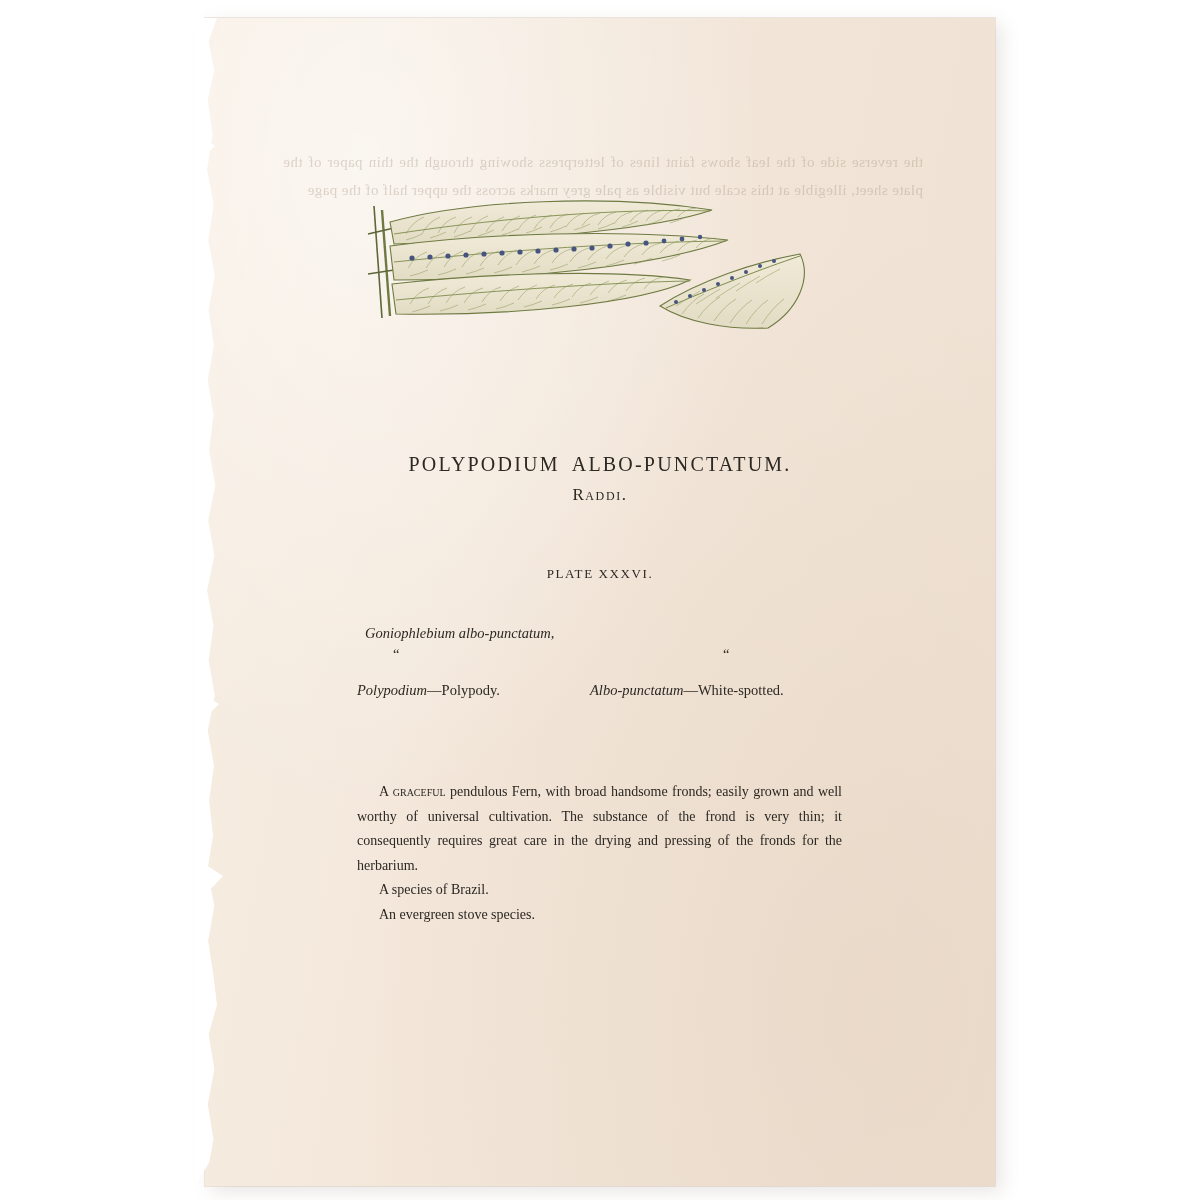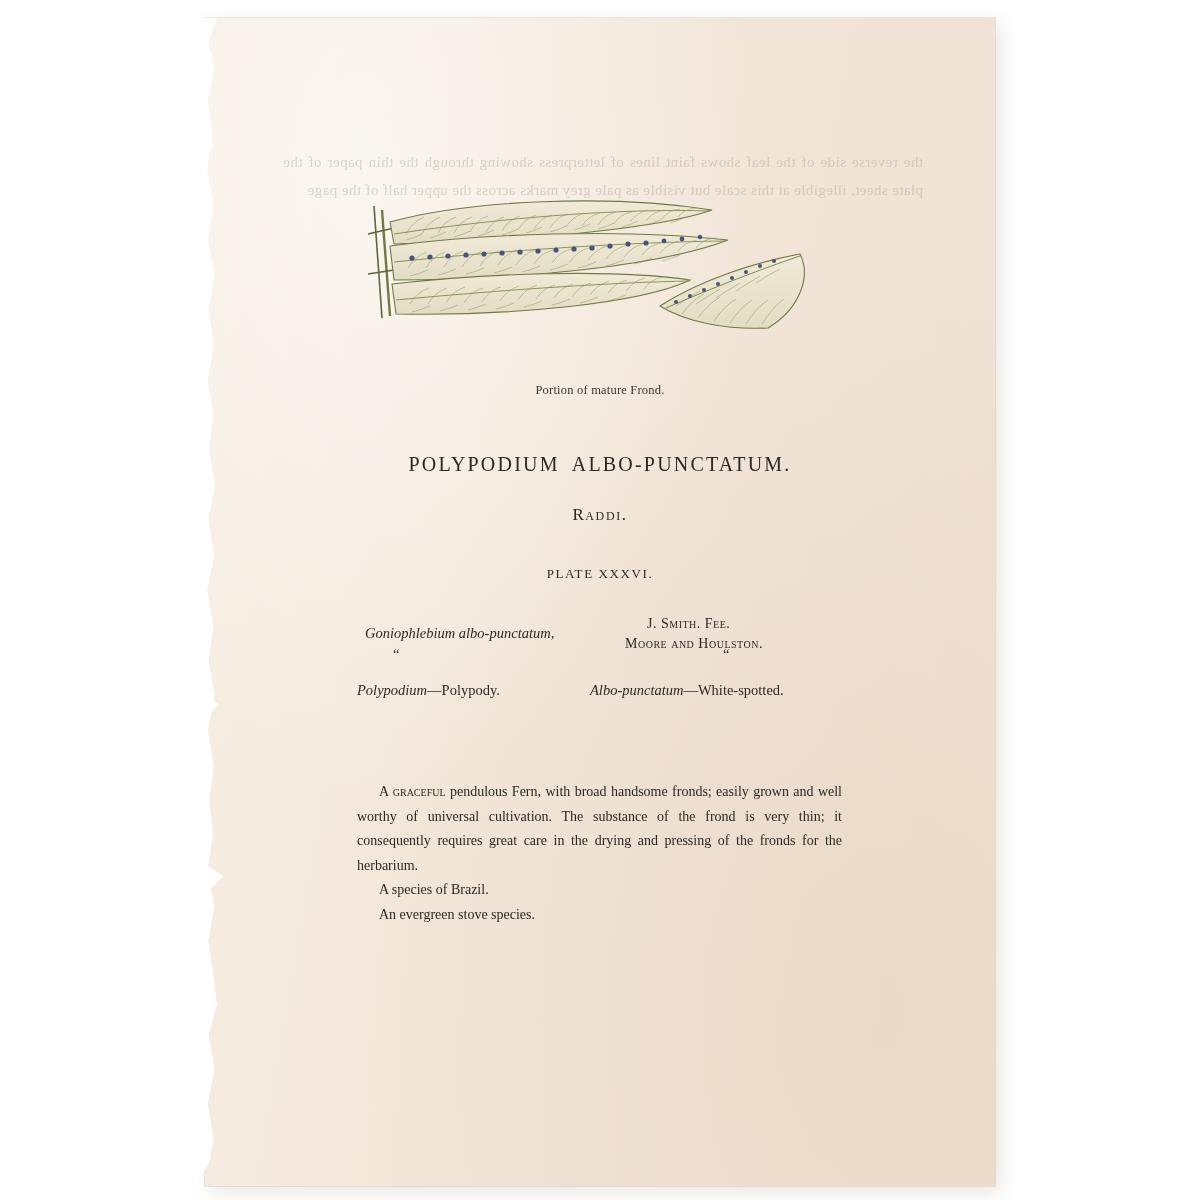--- a/index.html
+++ b/index.html
@@ -114,21 +114,21 @@
     top: 435px;
     left: 0; width: 100%;
     text-align: center;
     font-size: 20px;
     letter-spacing: 2.2px;
     color: #2c2823;
     word-spacing: 6px;
   }
   .author {
     position: absolute;
-    top: 487px;
+    top: 467px;
     left: 0; width: 100%;
     text-align: center;
     font-size: 17px;
     letter-spacing: 1.6px;
     color: #2c2823;
     font-variant: small-caps;
   }
   .plate-num {
     position: absolute;
     top: 548px;
@@ -391,35 +391,30 @@
             <circle cx="344" cy="102" r="2" fill="#46547f"></circle>
             <circle cx="358" cy="96" r="2" fill="#46547f"></circle>
             <circle cx="372" cy="90" r="2" fill="#46547f"></circle>
             <circle cx="386" cy="84" r="2" fill="#46547f"></circle>
             <circle cx="400" cy="78" r="2" fill="#46547f"></circle>
             <circle cx="414" cy="73" r="2" fill="#46547f"></circle>
           </g>
         </svg>
       </div>
 
-      <div class="plate-caption">Portion of mature Frond.</div>
 
       <div class="title">POLYPODIUM  ALBO-PUNCTATUM.</div>
       <div class="author">Raddi.</div>
       <div class="plate-num">PLATE XXXVI.</div>
 
       <div class="syn">
         <div class="syn-left">
           <span>Goniophlebium albo-punctatum,</span>
           <span class="ditto">“   “</span>
         </div>
-        <div class="syn-right">
-          <div class="l1">J. Smith.  Fee.</div>
-          <div class="l2">Moore and Houlston.</div>
-        </div>
       </div>
 
       <div class="etym">
         <span class="a"><i>Polypodium</i><span>—Polypody.</span></span>
         <span class="b"><i>Albo-punctatum</i><span>—White-spotted.</span></span>
       </div>
 
 
       <div class="body">
         <p>A <span class="sc">graceful</span> pendulous Fern, with broad handsome fronds; easily grown and well worthy of universal cultivation. The substance of the frond is very thin; it consequently requires great care in the drying and pressing of the fronds for the herbarium.</p>

